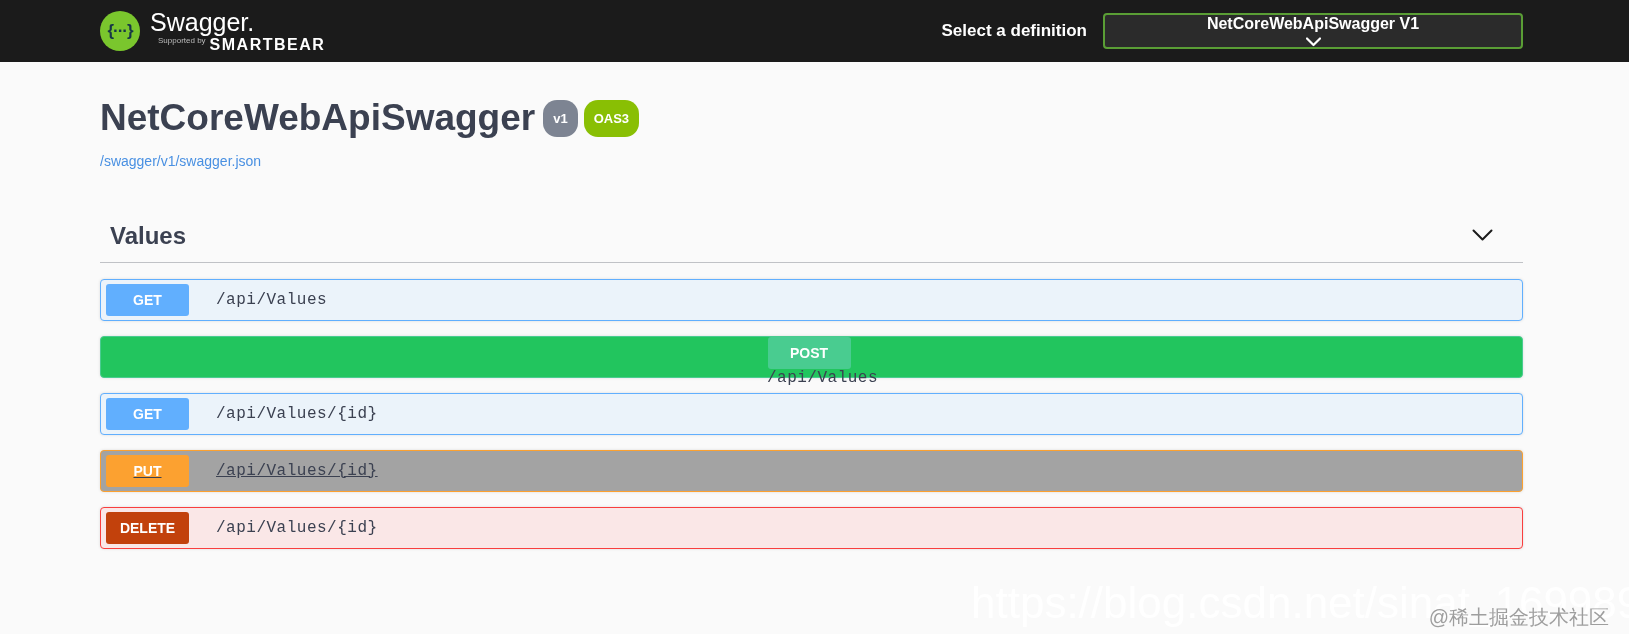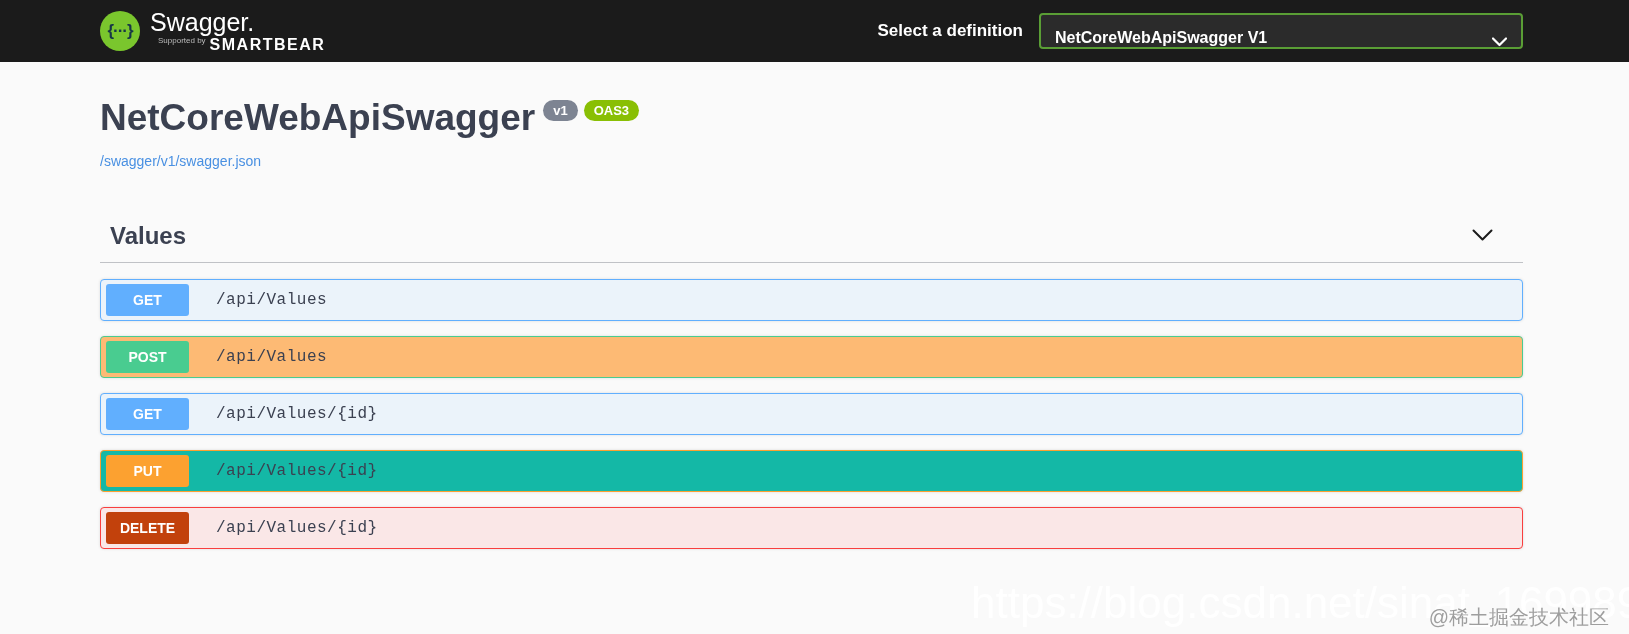--- a/index.html
+++ b/index.html
@@ -36,42 +36,43 @@
   .supported-row { display: flex; align-items: flex-start; margin-top: 1px; margin-left: 8px; }
   .supported-by { color: #bbbbbb; font-size: 8px; margin-right: 4px; }
   .smartbear { color: #ffffff; font-size: 16px; font-weight: 700; letter-spacing: 1.5px; }
 
   .definition-wrap { display: flex; align-items: center; }
   .select-label {
     color: #ffffff; font-weight: 700; font-size: 17px;
     margin-right: 16px; white-space: nowrap;
   }
   .definition-select {
-    width: 484px; height: 36px;
+    width: 420px; height: 36px;
     background: #2b2b2b;
     border: 2px solid var(--select_border, #5a9e35);
     border-radius: 4px;
-    display: flex; align-items: flex-end; justify-content: space-between;
+    display: flex; align-items: center; justify-content: space-between;
     padding: 0 14px;
     cursor: pointer;
+    flex-direction: column;
   }
   .definition-select .value {
     color: #ffffff; font-weight: 700; font-size: 16px;
   }
   .select-chevron { display: flex; align-items: center; }
 
   
   .main { padding: 0 106px 0 100px; }
   .info-block { padding-top: 36px; }
   .title-row { display: flex; align-items: flex-start; }
   .page-title { font-size: 37px; font-weight: 700; color: var(--title_text, #3b4151); line-height: 1.1; }
   .badges { display: flex; align-items: center; margin-top: 2px; margin-left: 8px; }
   .badge {
     color: #ffffff; font-weight: 700; font-size: 13px;
-    padding: 4px 10px; border-radius: 14px;
+    padding: 12px 10px; border-radius: 14px;
     margin-right: 6px; line-height: 1;
   }
   .badge-version { background: var(--version_badge_bg, #7d8492); }
   .badge-oas { background: var(--oas_badge_bg, #89bf04); }
   .spec-link {
     display: inline-block;
     margin-top: 14px;
     color: var(--link_blue, #4990e2);
     font-size: 14px;
     text-decoration: none;
@@ -187,31 +188,31 @@
         </svg>
       </span>
     </div>
 
     <div class="op-list" id="op-list">
   <div class="op-row" style="border-color: rgb(97, 175, 254); background: rgb(235, 243, 250);">
     <span class="method-badge" style="background: rgb(97, 175, 254);">GET</span>
     <span class="op-path">/api/Values</span>
   </div>
 
-  <div class="op-row" style="border-color: rgb(73, 204, 144); background: #fdba74;">
+  <div class="op-row" style="border-color: rgb(73, 204, 144); background: #22c55e; flex-direction: column;">
     <span class="method-badge" style="background: rgb(73, 204, 144);">POST</span>
     <span class="op-path">/api/Values</span>
   </div>
 
   <div class="op-row" style="border-color: rgb(97, 175, 254); background: rgb(235, 243, 250);">
     <span class="method-badge" style="background: rgb(97, 175, 254);">GET</span>
     <span class="op-path">/api/Values/{id}</span>
   </div>
 
-  <div class="op-row" style="border-color: rgb(252, 161, 48); background: #14b8a6;">
+  <div class="op-row" style="border-color: rgb(252, 161, 48); background: #a3a3a3; text-decoration: underline;">
     <span class="method-badge" style="background: rgb(252, 161, 48);">PUT</span>
     <span class="op-path">/api/Values/{id}</span>
   </div>
 
   <div class="op-row" style="border-color: rgb(249, 62, 62); background: rgb(250, 231, 231);">
     <span class="method-badge" style="background: #c2410c;">DELETE</span>
     <span class="op-path">/api/Values/{id}</span>
   </div>
 </div>
   </section>

